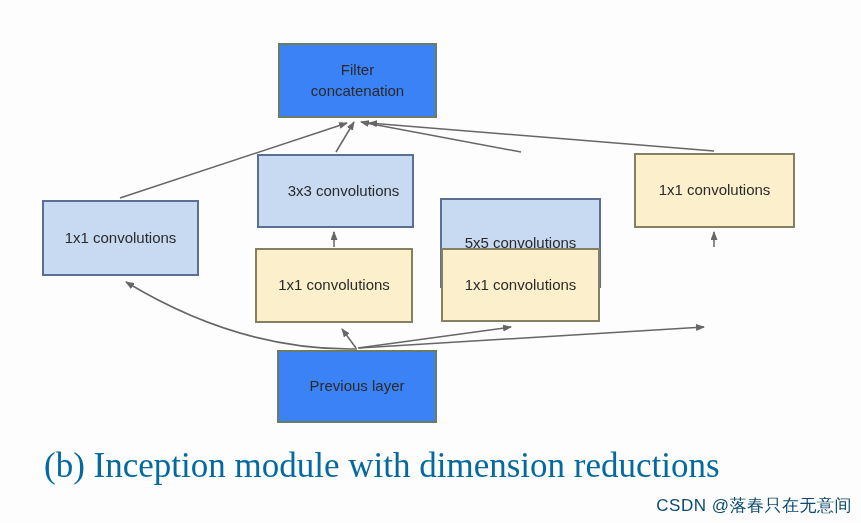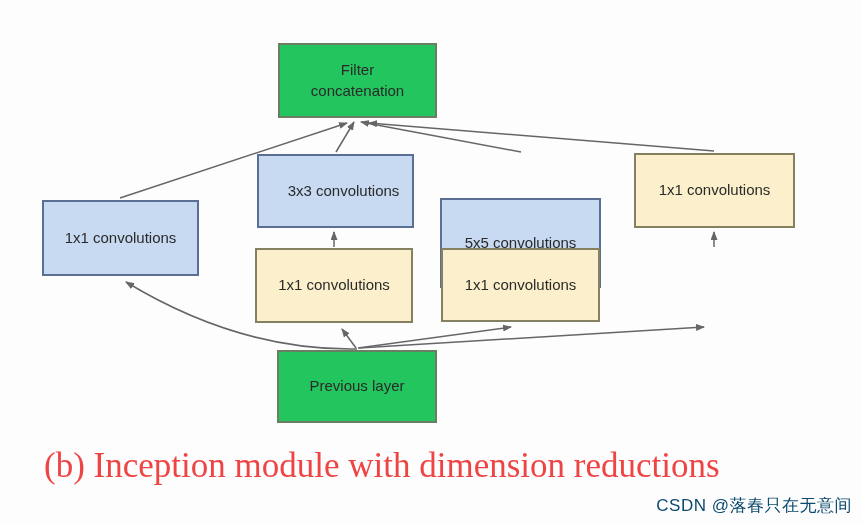--- a/index.html
+++ b/index.html
@@ -25,21 +25,21 @@
     box-sizing: border-box;
     display: flex;
     align-items: center;
     justify-content: center;
     text-align: center;
     font-size: 15px;
     color: #2a2a2a;
     line-height: 1.35;
   }
   .node span { display: inline-block; max-width: 122px; }
-  .green  { background: #22c55e; border: 2px solid #6b7d62; }
+  .green  { background: #3b82f6; border: 2px solid #6b7d62; }
   .blue   { background: #c8d9f2; border: 2px solid #5b6e94; }
   .yellow { background: #fbf0cb; border: 2px solid #85805f; }
   .pink   { background: #f2cbcf; border: 2px solid #9e6a70; }
 
   .n-filter-concat   { left: 278px; top: 43px;  width: 159px; height: 75px; }
   .n-conv1x1-left    { left: 42px;  top: 200px; width: 157px; height: 76px; }
   .n-conv3x3         { left: 257px; top: 154px; width: 157px; height: 74px; padding-left: 16px; }
   .n-conv5x5         { left: 440px; top: 154px; width: 161px; height: 90px; margin-top: 44px; }
   .n-conv1x1-right   { left: 634px; top: 153px; width: 161px; height: 75px; }
   .n-conv1x1-mid-l   { left: 255px; top: 248px; width: 158px; height: 75px; }
@@ -47,21 +47,21 @@
   .n-max-pooling     { left: 633px; top: 248px; width: 162px; height: 74px; }
   .n-previous-layer  { left: 277px; top: 350px; width: 160px; height: 73px; }
 
   .caption {
     position: absolute;
     left: 44px;
     top: 446px;
     width: 780px;
     font-family: "Liberation Serif", serif;
     font-size: 35px;
-    color: #ef4444;
+    color: #0369a1;
     white-space: nowrap;
   }
   .watermark {
     position: absolute;
     right: 9px;
     top: 494px;
     font-size: 17px;
     color: #0c4a6e;
     letter-spacing: 0.5px;
   }

